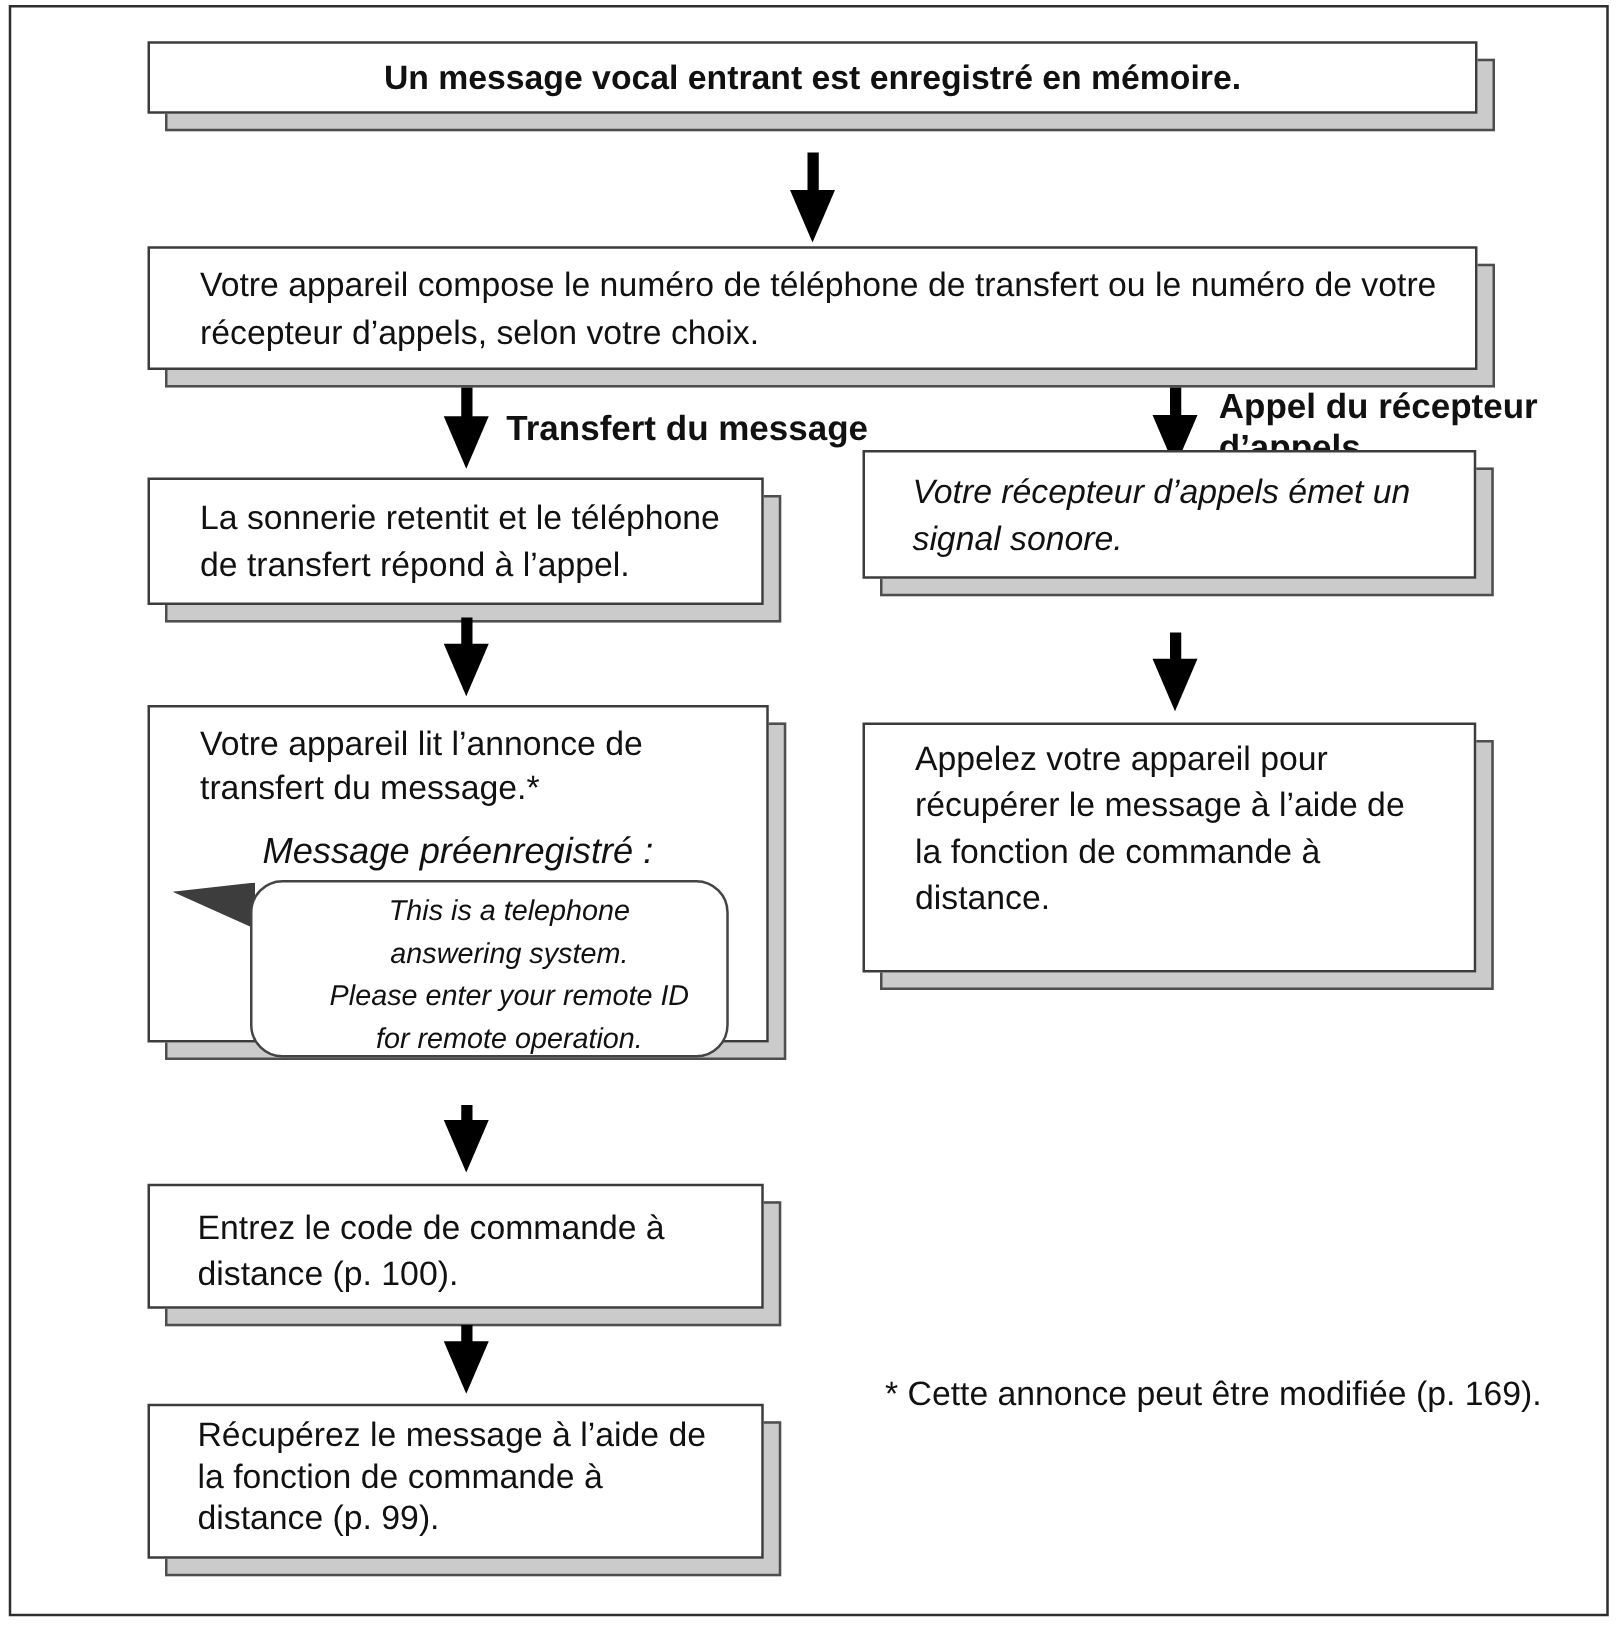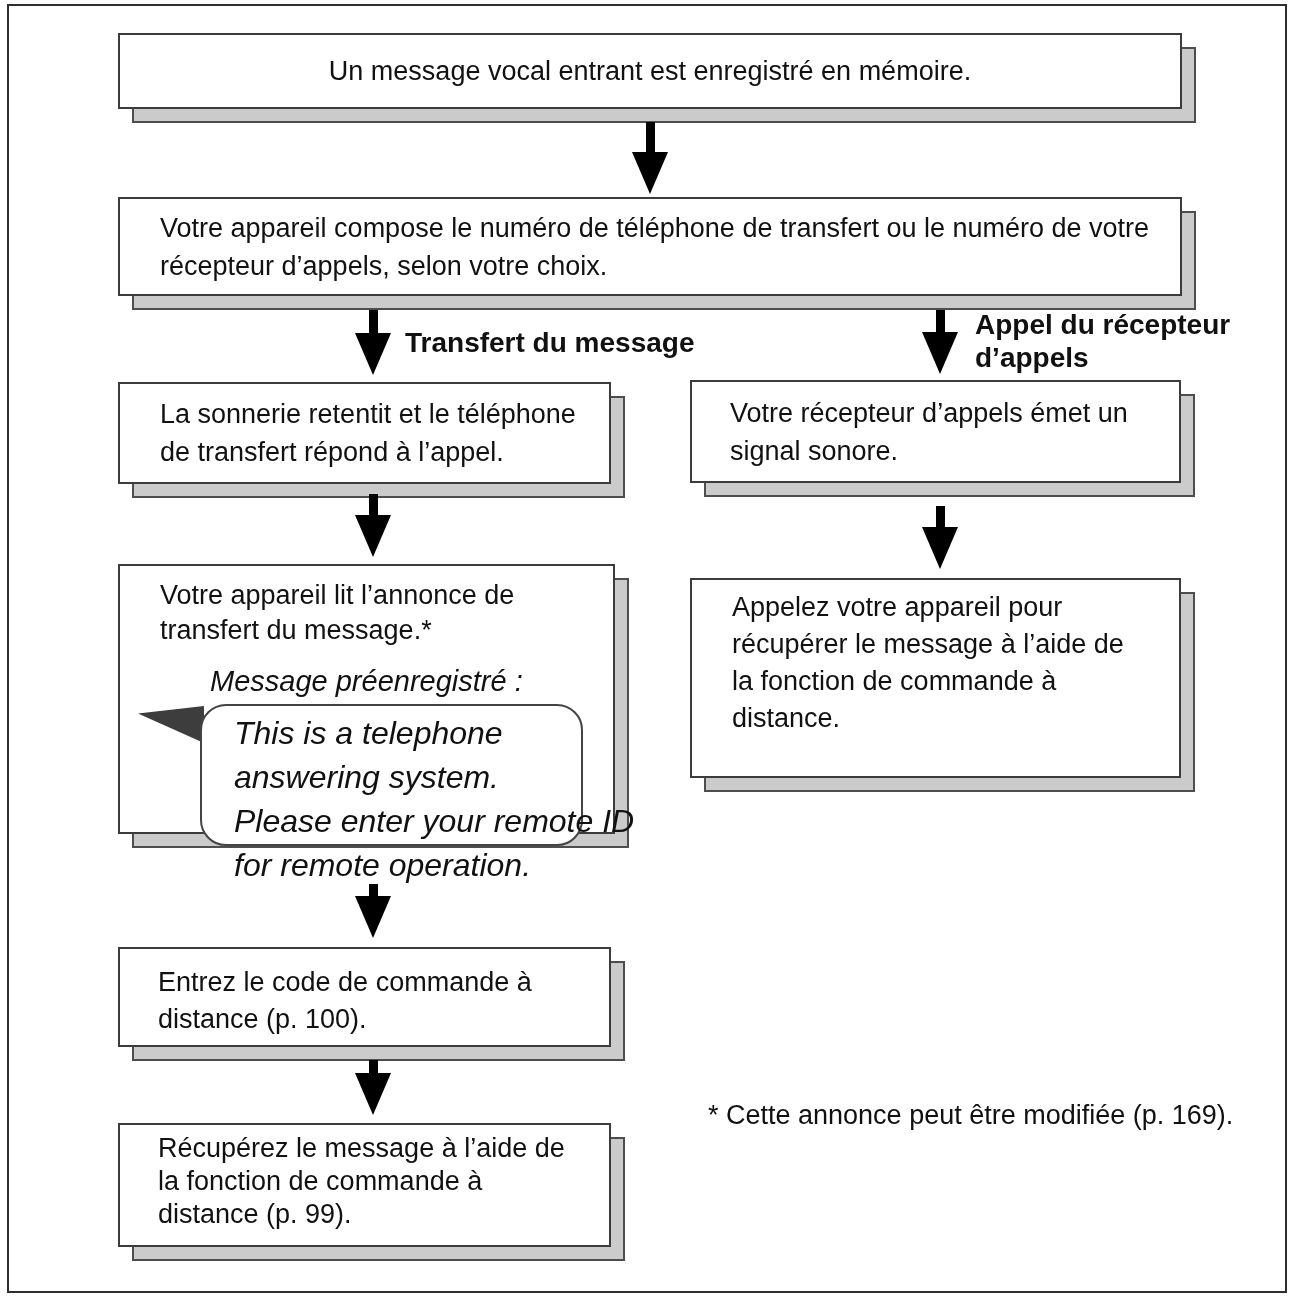--- a/index.html
+++ b/index.html
@@ -43,22 +43,22 @@
   #box-announce p.body{padding:12px 0 0 40px;line-height:35px;}
   .prerecorded{
     margin:16px 0 0 90px;font-size:29px;line-height:34px;
     font-weight:normal;font-style:italic;white-space:pre;
   }
   .bubble{
     position:absolute;left:80px;top:138px;width:383px;height:142px;
     background:#fff;border:2.5px solid #444;border-radius:26px;box-sizing:border-box;
   }
   .bubble p{
-    margin:0;padding:5px 0 0 32px;font-size:32px;line-height:44px;
-    font-style:italic;white-space:pre;
+    margin:0;padding:5px 0 0 32px;font-size:23px;line-height:34px;
+    font-style:italic;white-space:pre;text-align:center;
   }
   .bubble-tail{
     position:absolute;left:18px;top:140px;width:66px;height:37px;background:#3d3d3d;
     -webkit-clip-path:polygon(0 20%,100% 0,100% 100%);
     clip-path:polygon(0 20%,100% 0,100% 100%);
   }
 
   
   #box-dial p{padding:10px 0 0 40px;}
   #box-ring p{padding:11px 0 0 40px;}
@@ -66,21 +66,21 @@
   #box-callback p{padding:9px 0 0 40px;line-height:37px;}
   #box-code p{padding:15px 0 0 38px;line-height:37px;}
   #box-retrieve p{padding:7px 0 0 38px;line-height:33px;}
 </style>
 </head>
 <body>
 
 <div id="stage">
   <div class="frame"></div>
 
-  <div class="sbox" id="box-memory" style="left:118px;top:33px;width:1064px;height:76px;">
+  <div class="sbox" id="box-memory" style="left:118px;top:33px;width:1064px;height:58px;font-weight:bold;">
     <div class="shadow"></div>
     <div class="face center-text">
       <p>Un message vocal entrant est enregistré en mémoire.</p>
     </div>
   </div>
 
   <div class="arrow" style="left:632px;top:122px;height:72px;">
     <div class="shaft"></div>
       <div class="head"></div>
   </div>
@@ -107,21 +107,21 @@
 d’appels</div>
 
   <div class="sbox" id="box-ring" style="left:118px;top:382px;width:493px;height:102px;">
     <div class="shadow"></div>
     <div class="face">
       <p>La sonnerie retentit et le téléphone
 de transfert répond à l’appel.</p>
     </div>
   </div>
 
-  <div class="sbox" id="box-pager" style="left:690px;top:380px;width:491px;height:103px;">
+  <div class="sbox" id="box-pager" style="left:690px;top:360px;width:491px;height:103px;font-style:italic;">
     <div class="shadow"></div>
     <div class="face">
       <p>Votre récepteur d’appels émet un
 signal sonore.</p>
     </div>
   </div>
 
   <div class="arrow" style="left:355px;top:494px;height:63px;">
     <div class="shaft"></div>
       <div class="head"></div>

